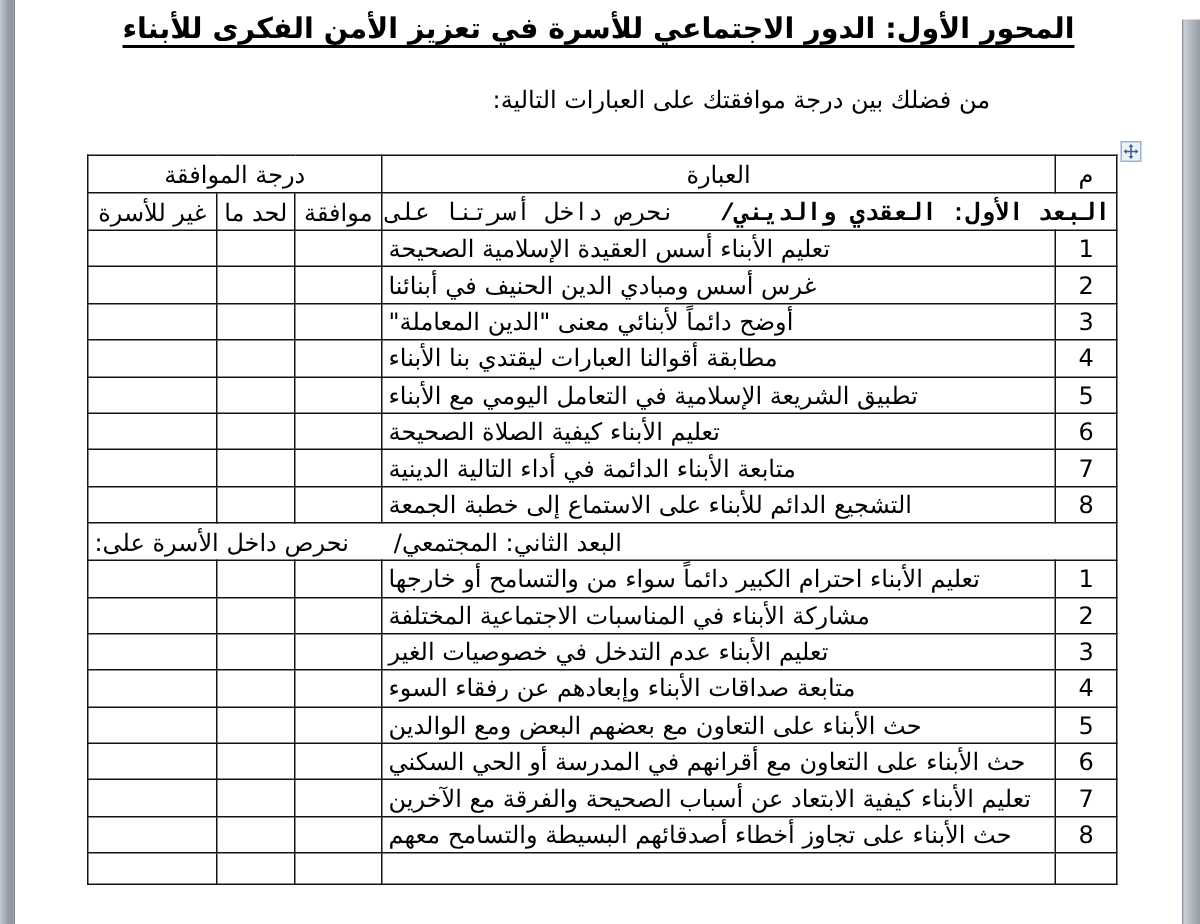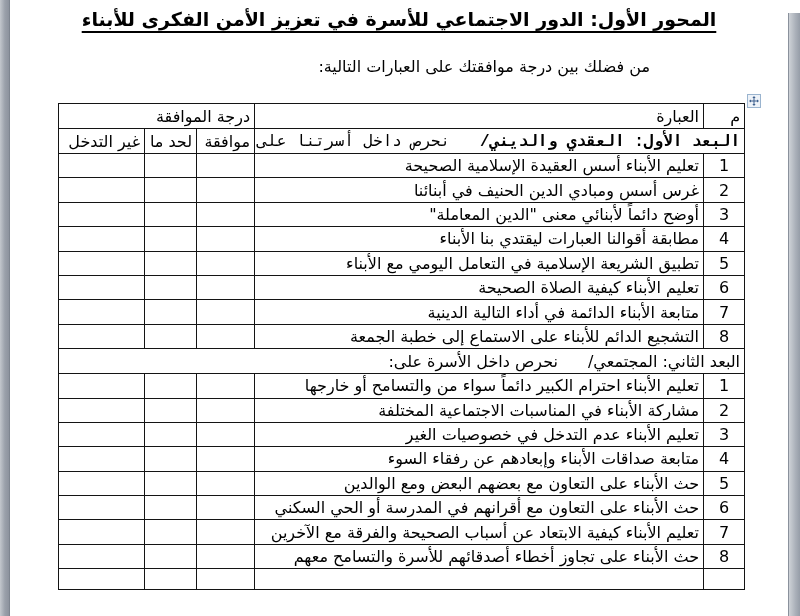--- a/index.html
+++ b/index.html
@@ -21,48 +21,48 @@
   .page { position:absolute; left:10px; top:0; width:778px; height:616px; background:#fff; }
 
   .doc-title {
     position:absolute; top:8px; left:0; width:100%;
     text-align:center; direction:rtl;
     font-size:19px; font-weight:bold;
     text-decoration:underline; text-underline-offset:5px;
     text-decoration-thickness:1.5px;
   }
   .doc-subtitle {
-    position:absolute; top:57px; right:138px;
+    position:absolute; top:57px; right:128px;
     direction:rtl; font-size:16px;
   }
 
   .move-handle {
     position:absolute; top:94px; left:737px; width:14px; height:14px;
     background:#edf2f8; border:1px solid #9ab4cf;
     display:flex; align-items:center; justify-content:center;
     cursor:move;
   }
   .move-handle svg { display:block; }
 
   table.survey {
     position:absolute; top:103px; left:48px; width:686px;
     border-collapse:collapse; direction:rtl; table-layout:fixed;
   }
   table.survey td {
     border:1px solid #141414; font-size:16px; vertical-align:middle;
     padding:0 4px; overflow:hidden; white-space:nowrap;
   }
-  tr.hdr td { height:25px; text-align:right; }
+  tr.hdr td { height:25px; text-align:center; }
   tr.data td { height:24.4px; }
   tr.empty td { height:21px; }
   td.num { text-align:center; font-size:17px; }
-  td.stmt { text-align:right; padding-right:6px; }
+  td.stmt { text-align:left; padding-right:6px; }
   td.sec1-cell { text-align:right; padding-right:5px;font-family:Liberation Mono, monospace; }
   td.sec1-cell .sec-name { font-weight:bold; }
-  td.sec-full { text-align:right; height:25px; }
+  td.sec-full { text-align:left; height:25px; }
   .sec-gap { display:inline-block; width:30px; }
 </style>
 </head>
 <body>
 
 <div class="viewport">
   <div class="gutter-left"></div>
   <div class="gutter-right"></div>
 
   <div class="page">
@@ -100,21 +100,21 @@
           <td>العبارة</td>
           <td colspan="3">درجة الموافقة</td>
         </tr>
 
         <tr class="hdr">
           <td colspan="2" class="sec1-cell">
             <span class="sec-name">البعد الأول: العقدي والديني/</span><span class="sec-gap"></span><span>نحرص داخل أسرتنا على:</span>
           </td>
           <td>موافقة</td>
           <td>لحد ما</td>
-          <td>غير التدخل</td>
+          <td>غير للأسرة</td>
         </tr>
 
         <tr class="data">
           <td class="num">1</td>
           <td class="stmt">تعليم الأبناء أسس العقيدة الإسلامية الصحيحة</td>
           <td class="ans"></td>
           <td class="ans"></td>
           <td class="ans"></td>
         </tr>
         <tr class="data">
@@ -217,21 +217,21 @@
         </tr>
         <tr class="data">
           <td class="num">7</td>
           <td class="stmt">تعليم الأبناء كيفية الابتعاد عن أسباب الصحيحة والفرقة مع الآخرين</td>
           <td class="ans"></td>
           <td class="ans"></td>
           <td class="ans"></td>
         </tr>
         <tr class="data">
           <td class="num">8</td>
-          <td class="stmt">حث الأبناء على تجاوز أخطاء أصدقائهم للأسرة والتسامح معهم</td>
+          <td class="stmt">حث الأبناء على تجاوز أخطاء أصدقائهم البسيطة والتسامح معهم</td>
           <td class="ans"></td>
           <td class="ans"></td>
           <td class="ans"></td>
         </tr>
 
         <tr class="empty">
           <td class="num"></td>
           <td class="stmt"></td>
           <td class="ans"></td>
           <td class="ans"></td>

